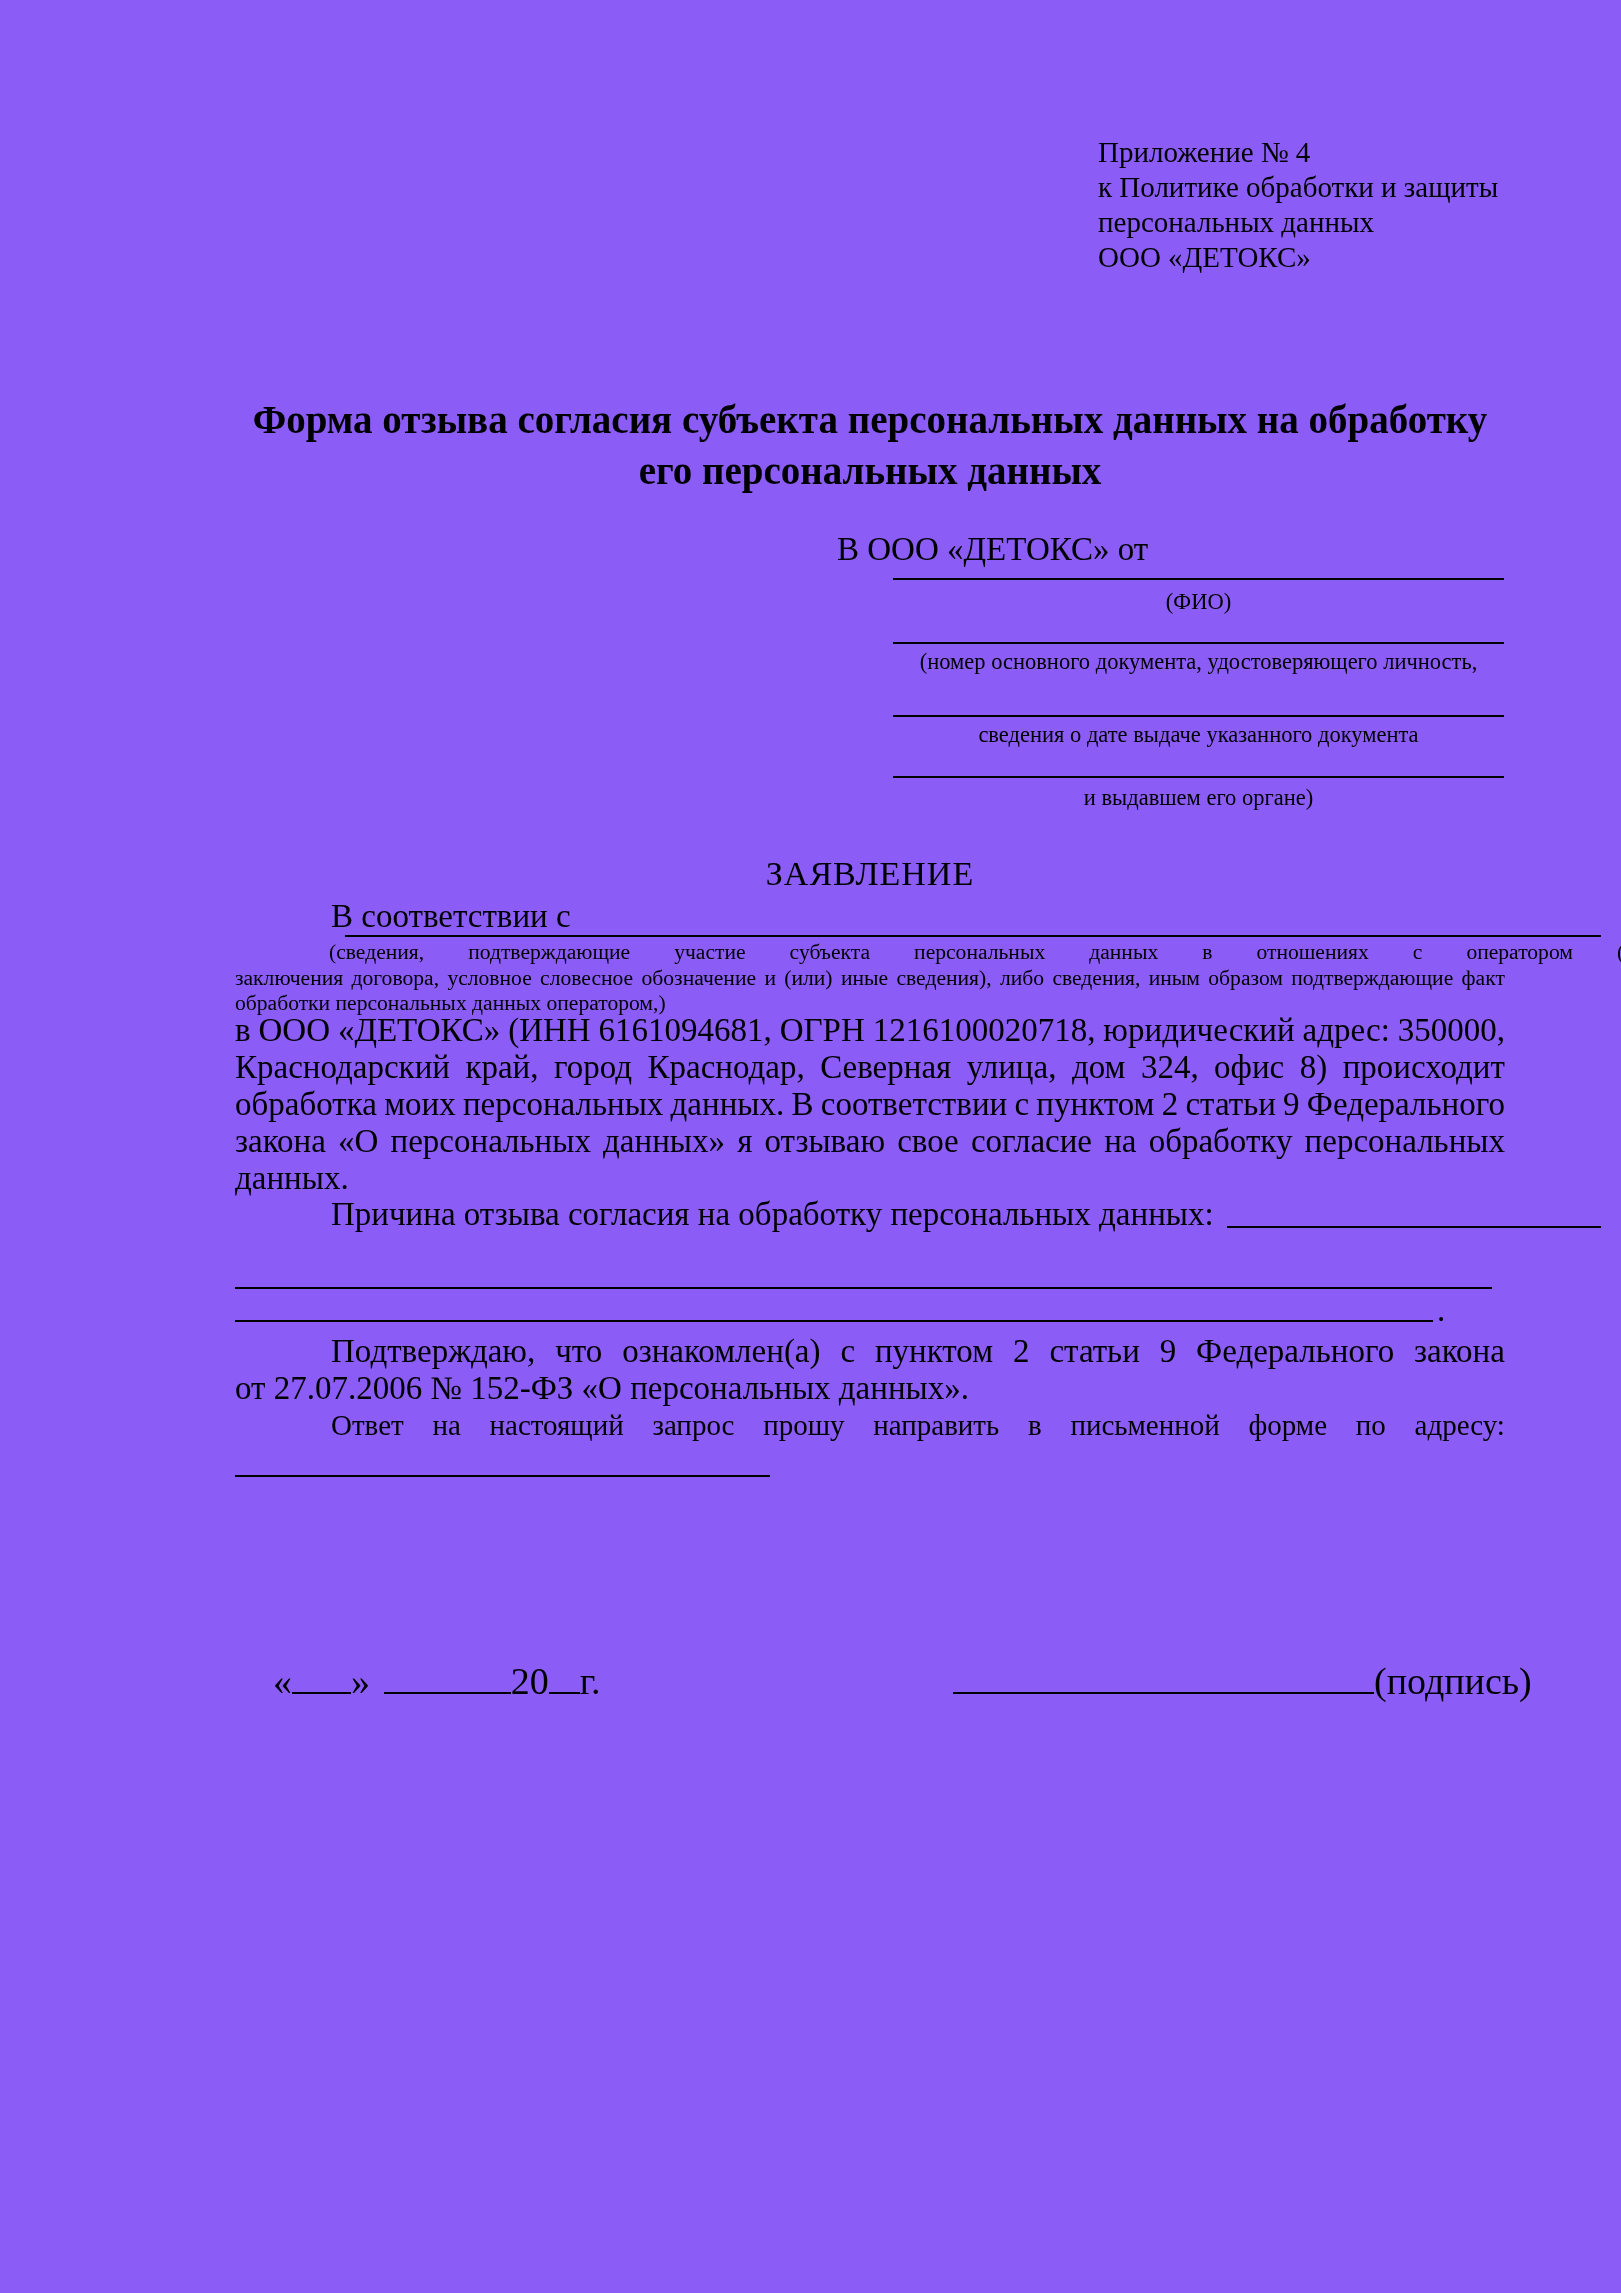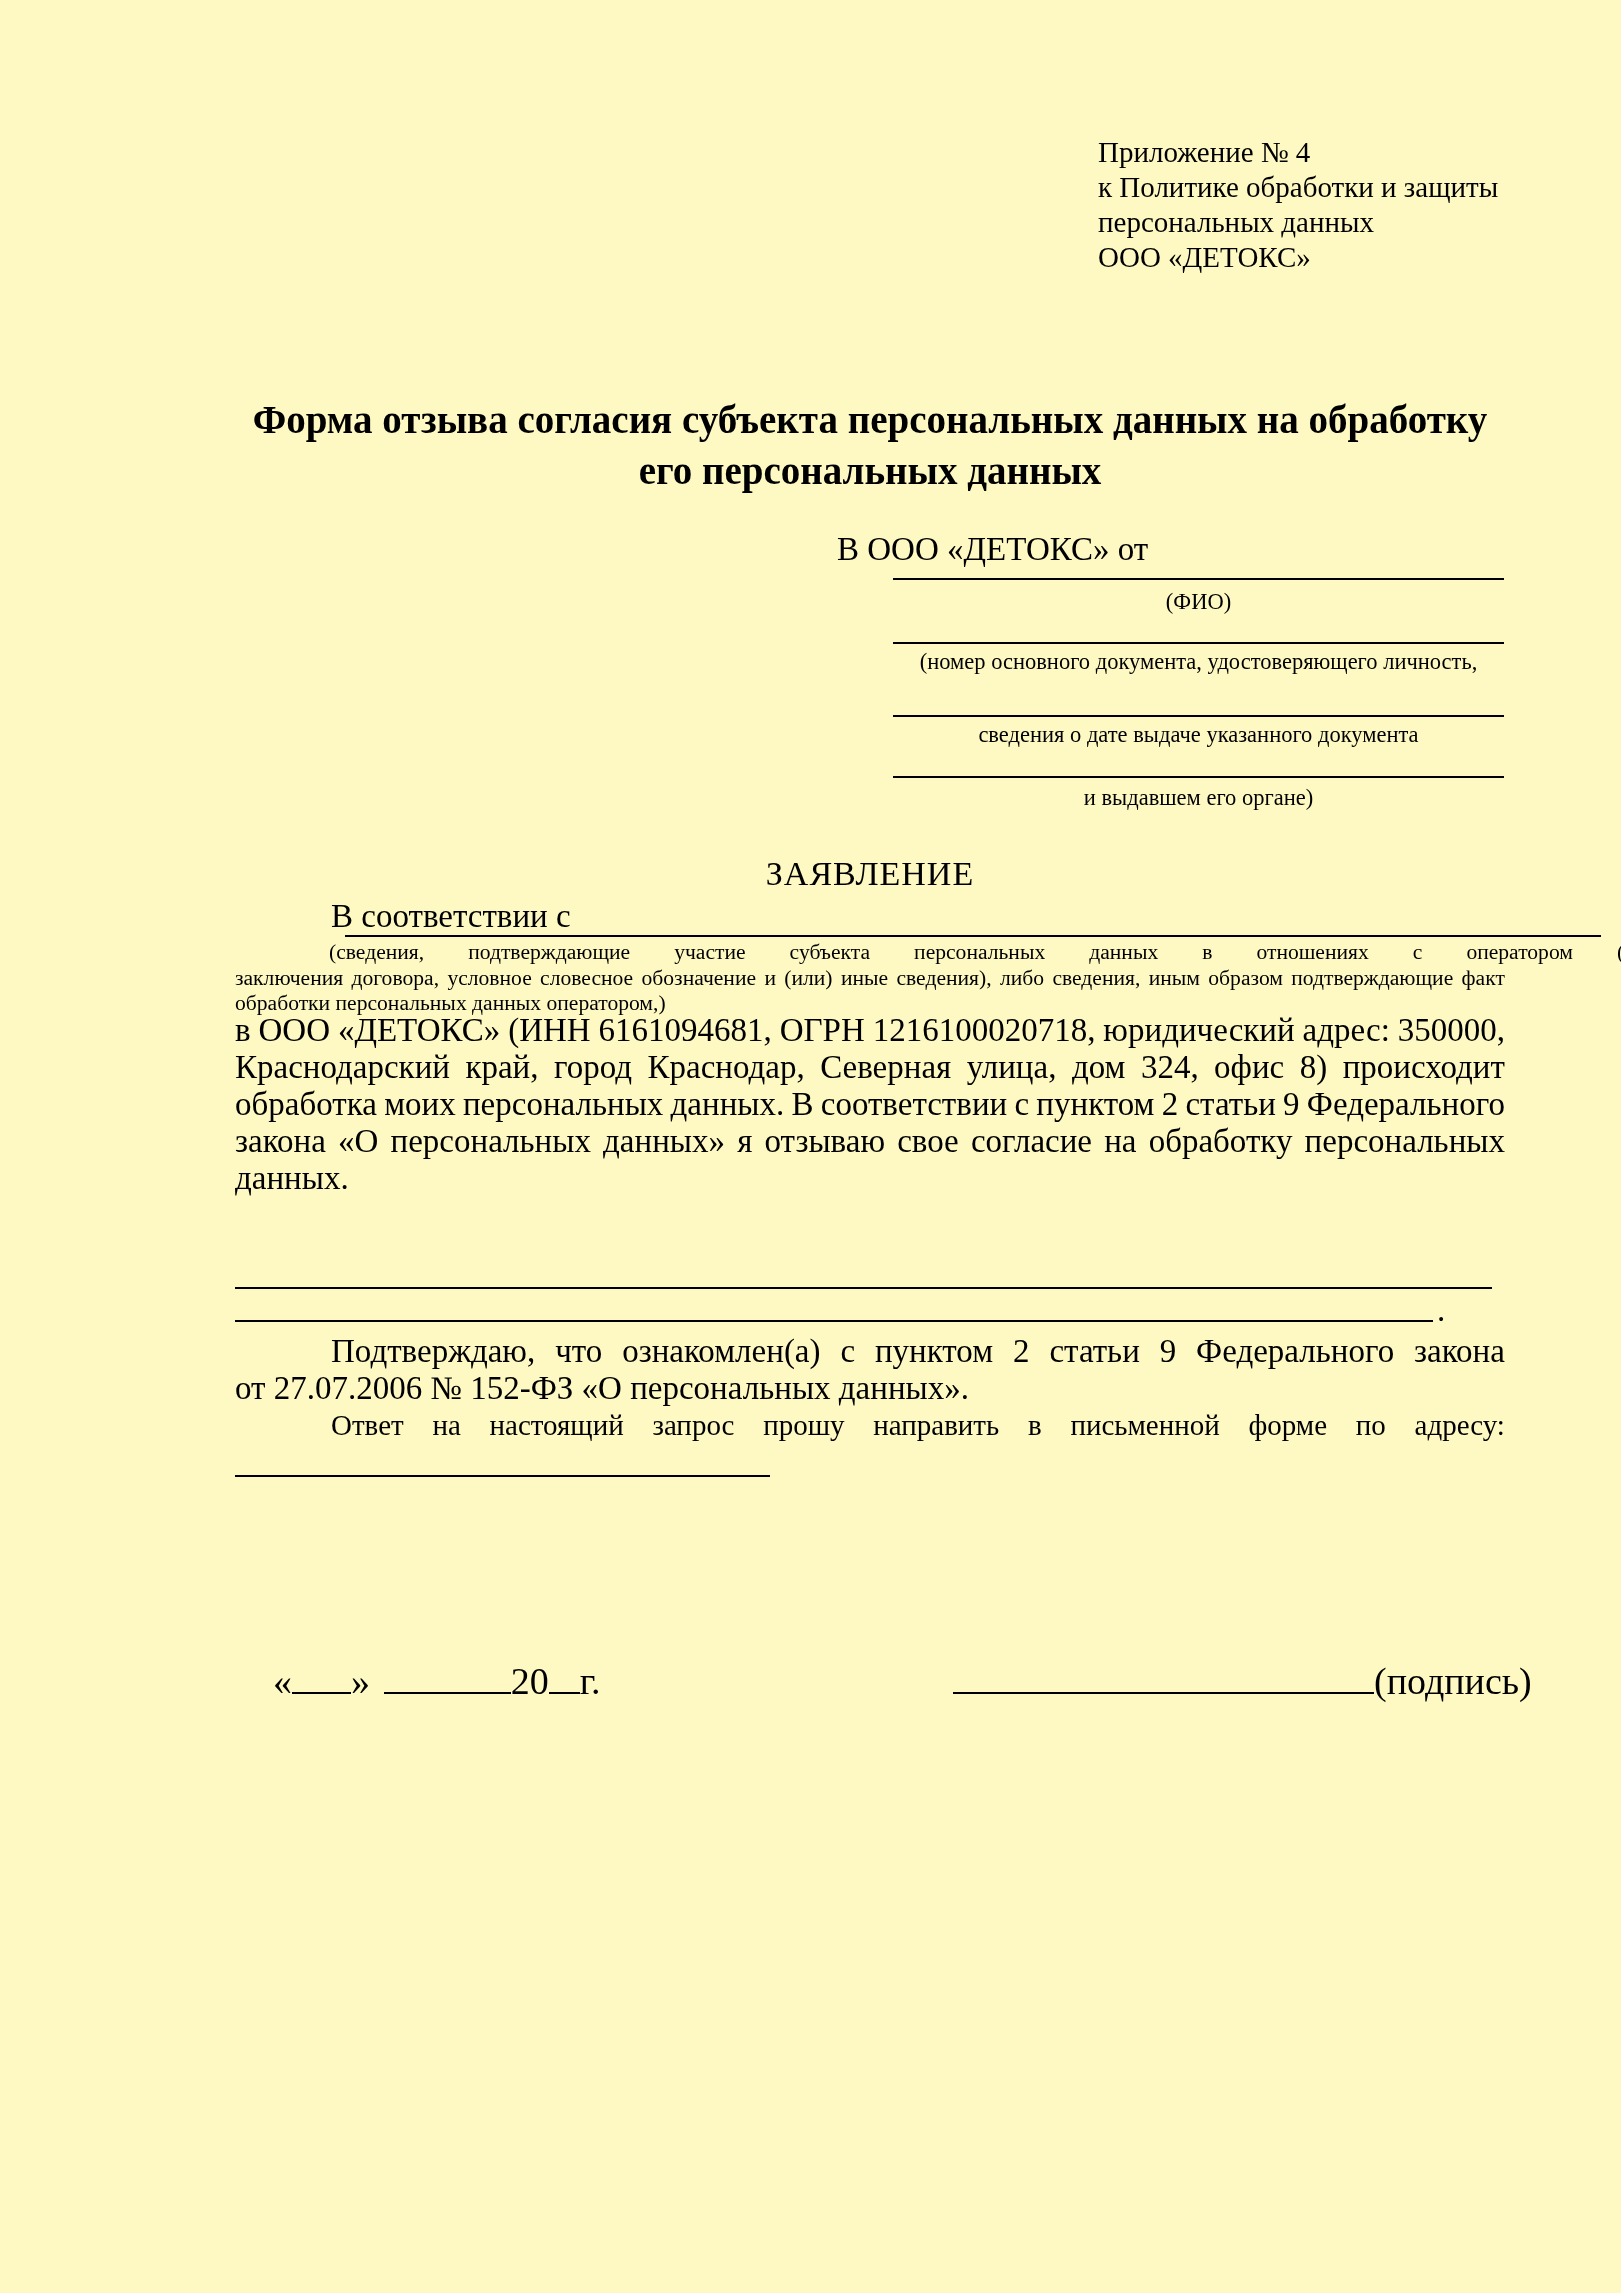--- a/index.html
+++ b/index.html
@@ -1,19 +1,19 @@
 <!DOCTYPE html>
 <html><head>
 <meta charset="utf-8">
 <style>
   html,body{margin:0;padding:0;background:#ffffff;}
   .page{
     position:relative;
     width:1621px;height:2294px;
-    background:#fef9c3;
+    background:#8b5cf6;
     font-family:"Liberation Serif","DejaVu Serif",serif;
     color:#000;
     overflow:hidden;
   }
   .abs{position:absolute;}
   
   .appendix{left:1098px;top:135px;font-size:29px;line-height:35px;}
   
   .title{left:235px;top:394px;width:1270px;text-align:center;font-weight:bold;font-size:39px;line-height:51px;}
   
@@ -81,20 +81,23 @@
   </div>
 
   <div class="abs bodytext">
     <div class="jflex"><span>в</span><span>ООО</span><span>«ДЕТОКС»</span><span>(ИНН</span><span>6161094681,</span><span>ОГРН</span><span>1216100020718,</span><span>юридический</span><span>адрес:</span><span>350000,</span></div>
     <div class="jflex"><span>Краснодарский</span><span>край,</span><span>город</span><span>Краснодар,</span><span>Северная</span><span>улица,</span><span>дом</span><span>324,</span><span>офис</span><span>8)</span><span>происходит</span></div>
     <div class="jflex"><span>обработка</span><span>моих</span><span>персональных</span><span>данных.</span><span>В</span><span>соответствии</span><span>с</span><span>пунктом</span><span>2</span><span>статьи</span><span>9</span><span>Федерального</span></div>
     <div class="jflex"><span>закона</span><span>«О</span><span>персональных</span><span>данных»</span><span>я</span><span>отзываю</span><span>свое</span><span>согласие</span><span>на</span><span>обработку</span><span>персональных</span></div>
     <div>данных.</div>
   </div>
 
+  <div class="row ind" style="top:1196px;">
+    <span>Причина отзыва согласия на обработку персональных данных:</span><span class="fill"></span>
+  </div>
 
   <div class="hline" style="left:235px;top:1287px;width:1257px;"></div>
   <div class="hline" style="left:235px;top:1320px;width:1198px;"></div>
   <span class="period">.</span>
 
   <div class="abs confirm">
     <div class="jflex ind"><span>Подтверждаю,</span><span>что</span><span>ознакомлен(а)</span><span>с</span><span>пунктом</span><span>2</span><span>статьи</span><span>9</span><span>Федерального</span><span>закона</span></div>
     <div>от 27.07.2006 № 152-ФЗ «О персональных данных».</div>
   </div>
 

